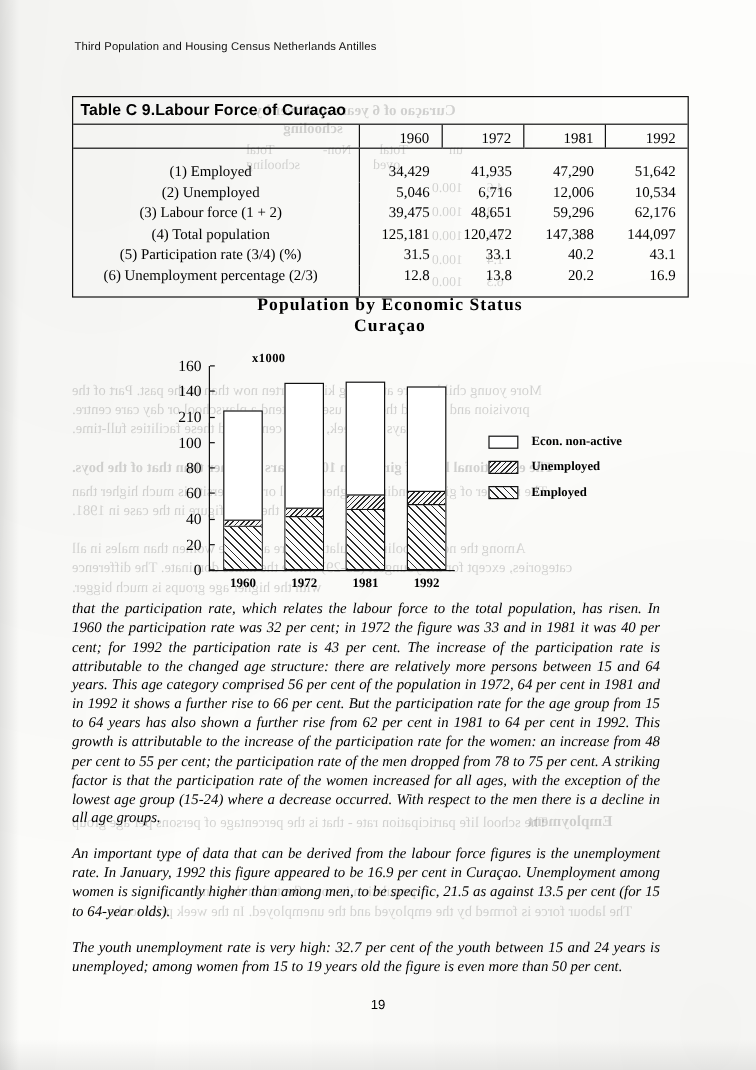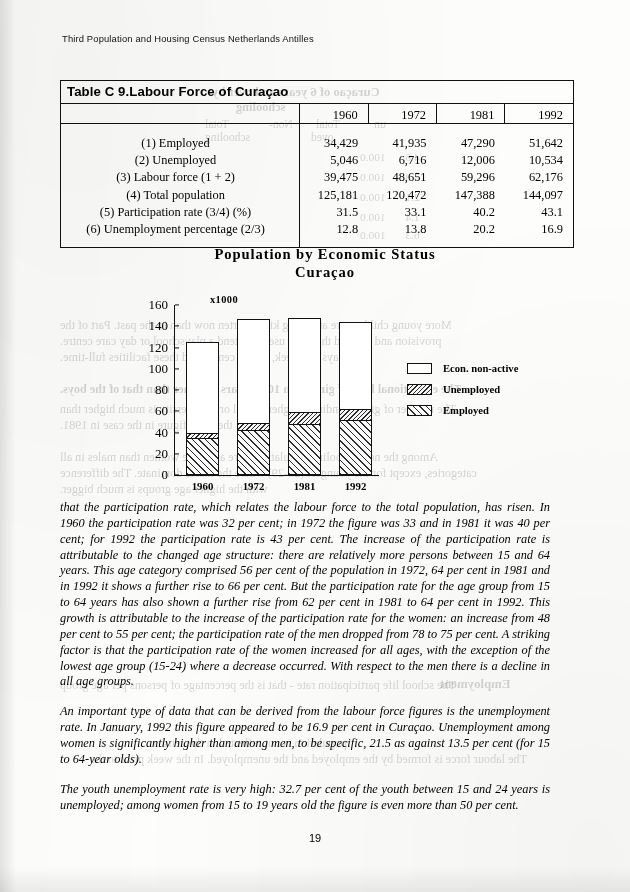--- a/index.html
+++ b/index.html
@@ -383,21 +383,21 @@
 
   <div class="units">x1000</div>
 
   <div class="plot" id="plot">
       <span class="ytick" style="top: 170px;">0</span>
       <span class="ytick" style="top: 148.75px;">20</span>
       <span class="ytick" style="top: 127.5px;">40</span>
       <span class="ytick" style="top: 106.25px;">60</span>
       <span class="ytick" style="top: 85px;">80</span>
       <span class="ytick" style="top: 63.75px;">100</span>
-      <span class="ytick" style="top: 42.5px;">120</span>
+      <span class="ytick" style="top: 42.5px;">210</span>
       <span class="ytick" style="top: 21.25px;">140</span>
       <span class="ytick" style="top: 0px;">160</span>
       <div class="bar" style="left: 11px; height: 133.005px;">
         <div class="seg seg-emp" style="height: 27.5034%;"></div>
         <div class="seg seg-unemp" style="bottom: 27.5034%; height: 4.03096%;"></div>
       </div>
       <span class="xtick" style="left: 27.5px;">1960</span>
       <div class="bar" style="left: 62px; height: 156.064px;">
         <div class="seg seg-emp" style="height: 28.5497%;"></div>
         <div class="seg seg-unemp" style="bottom: 28.5497%; height: 4.57232%;"></div>

